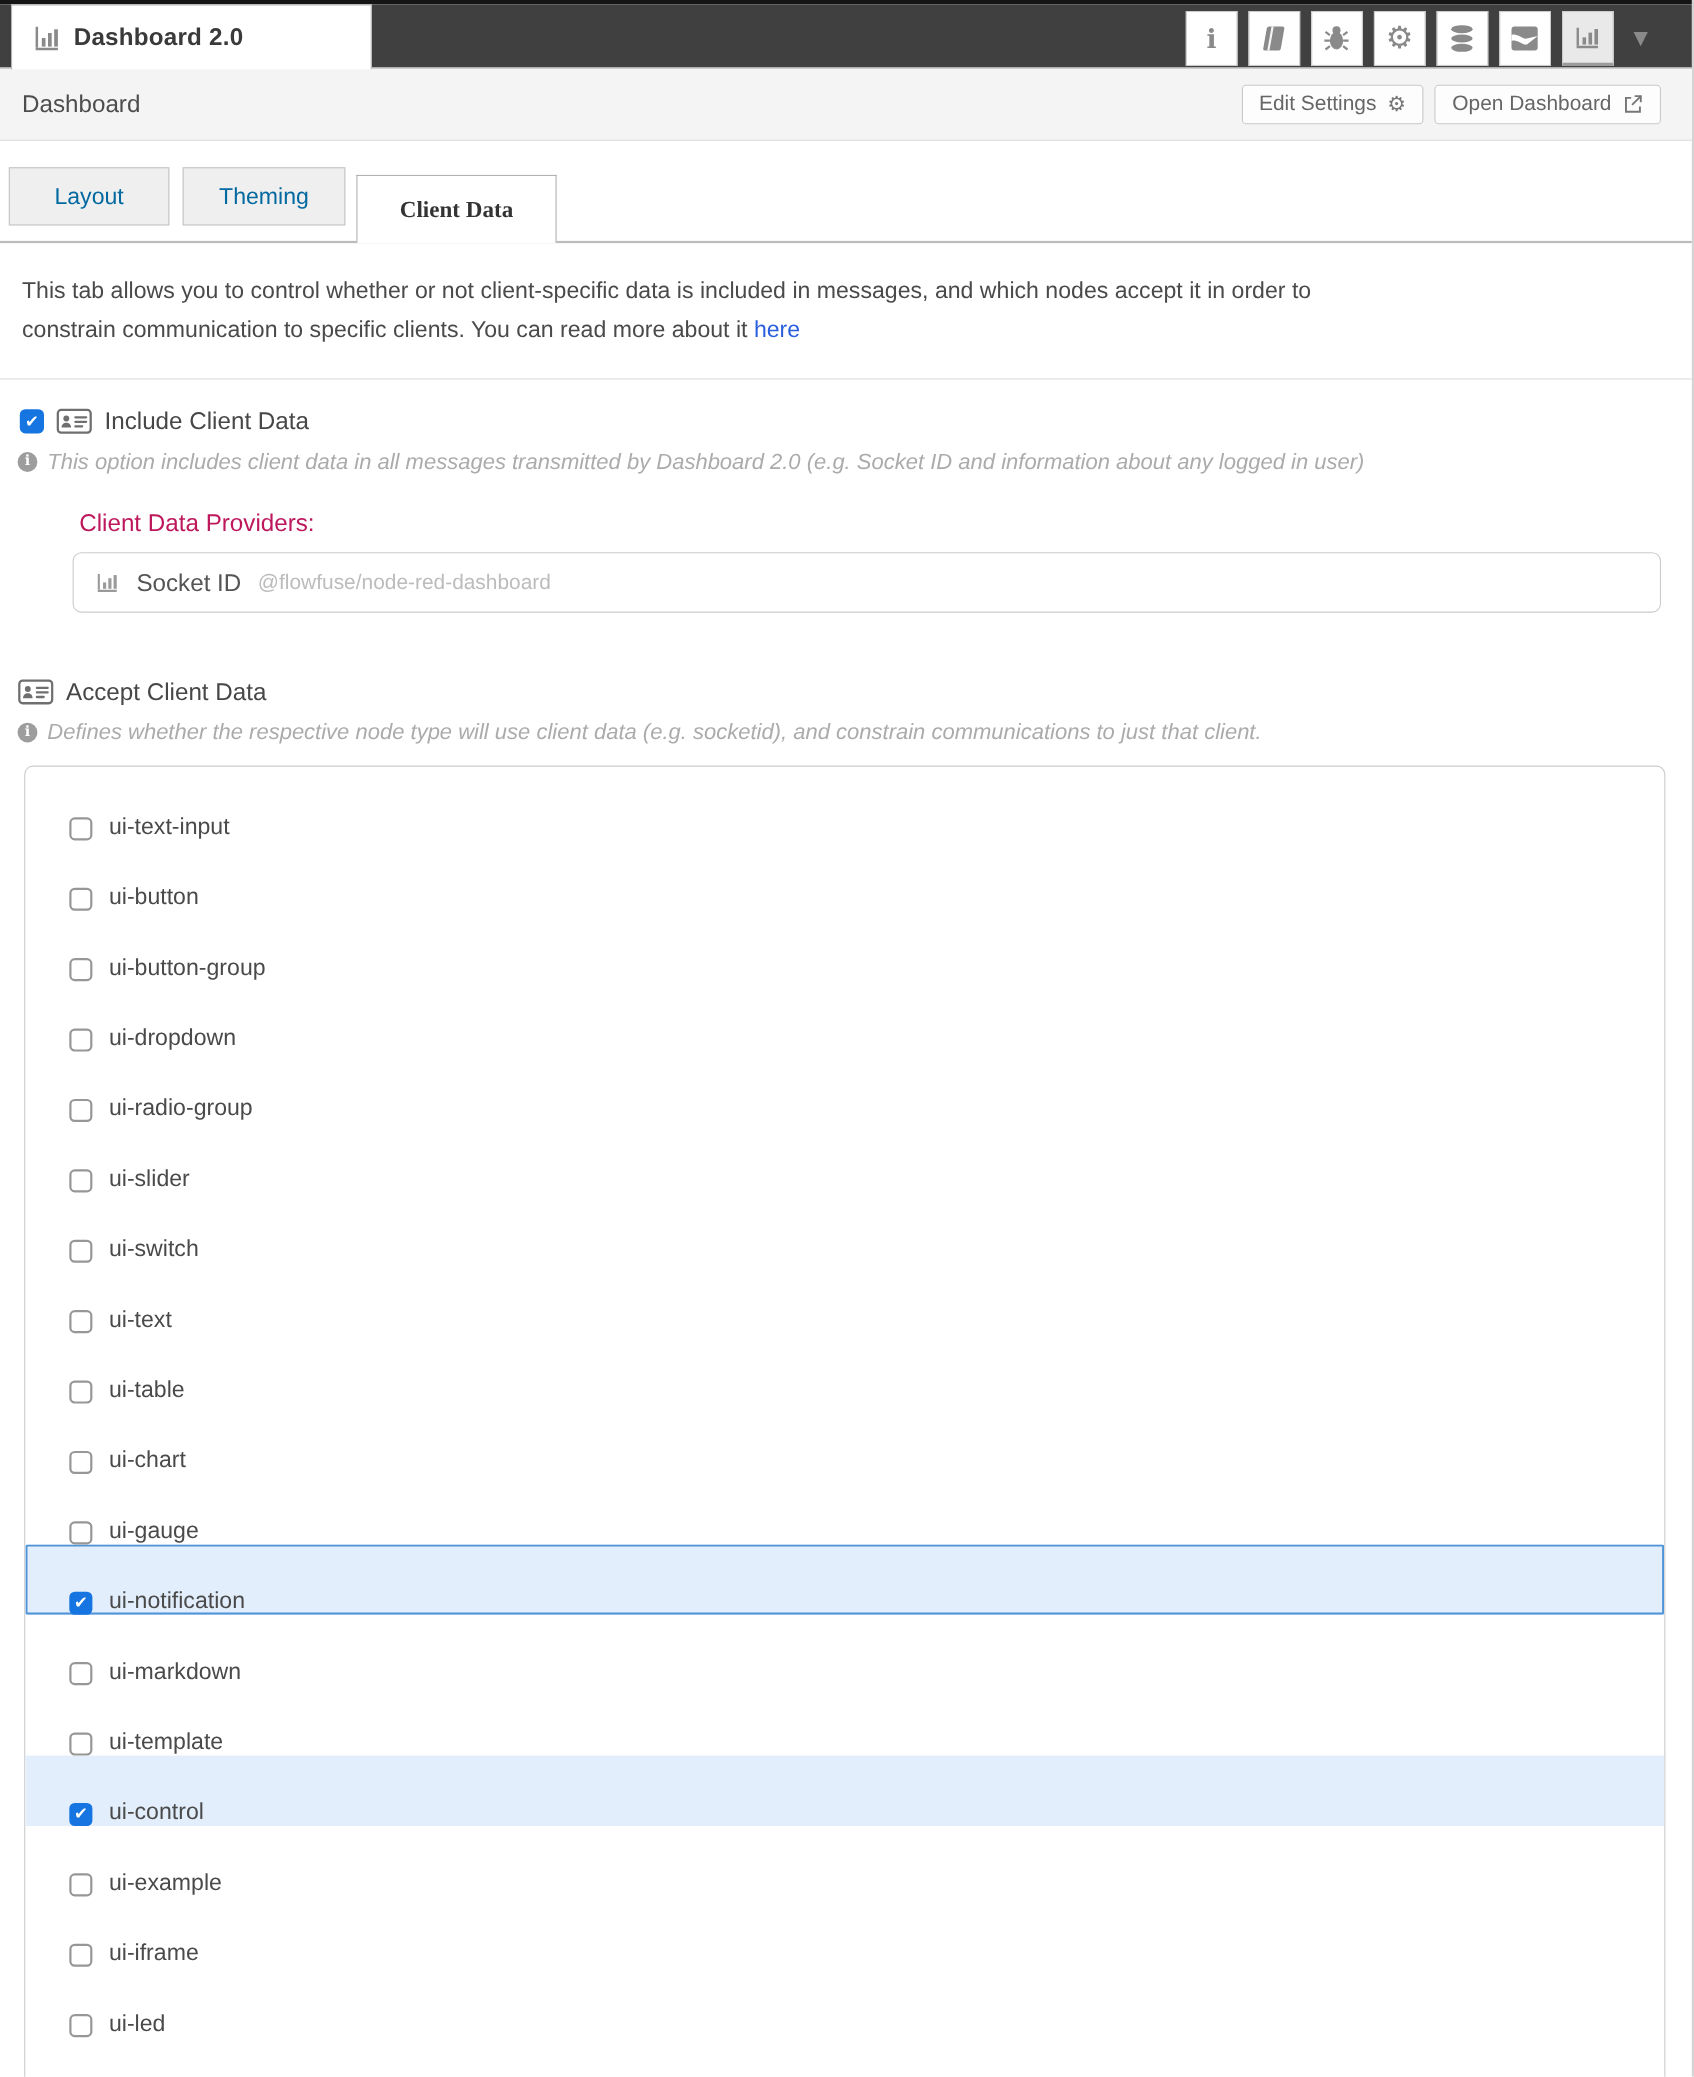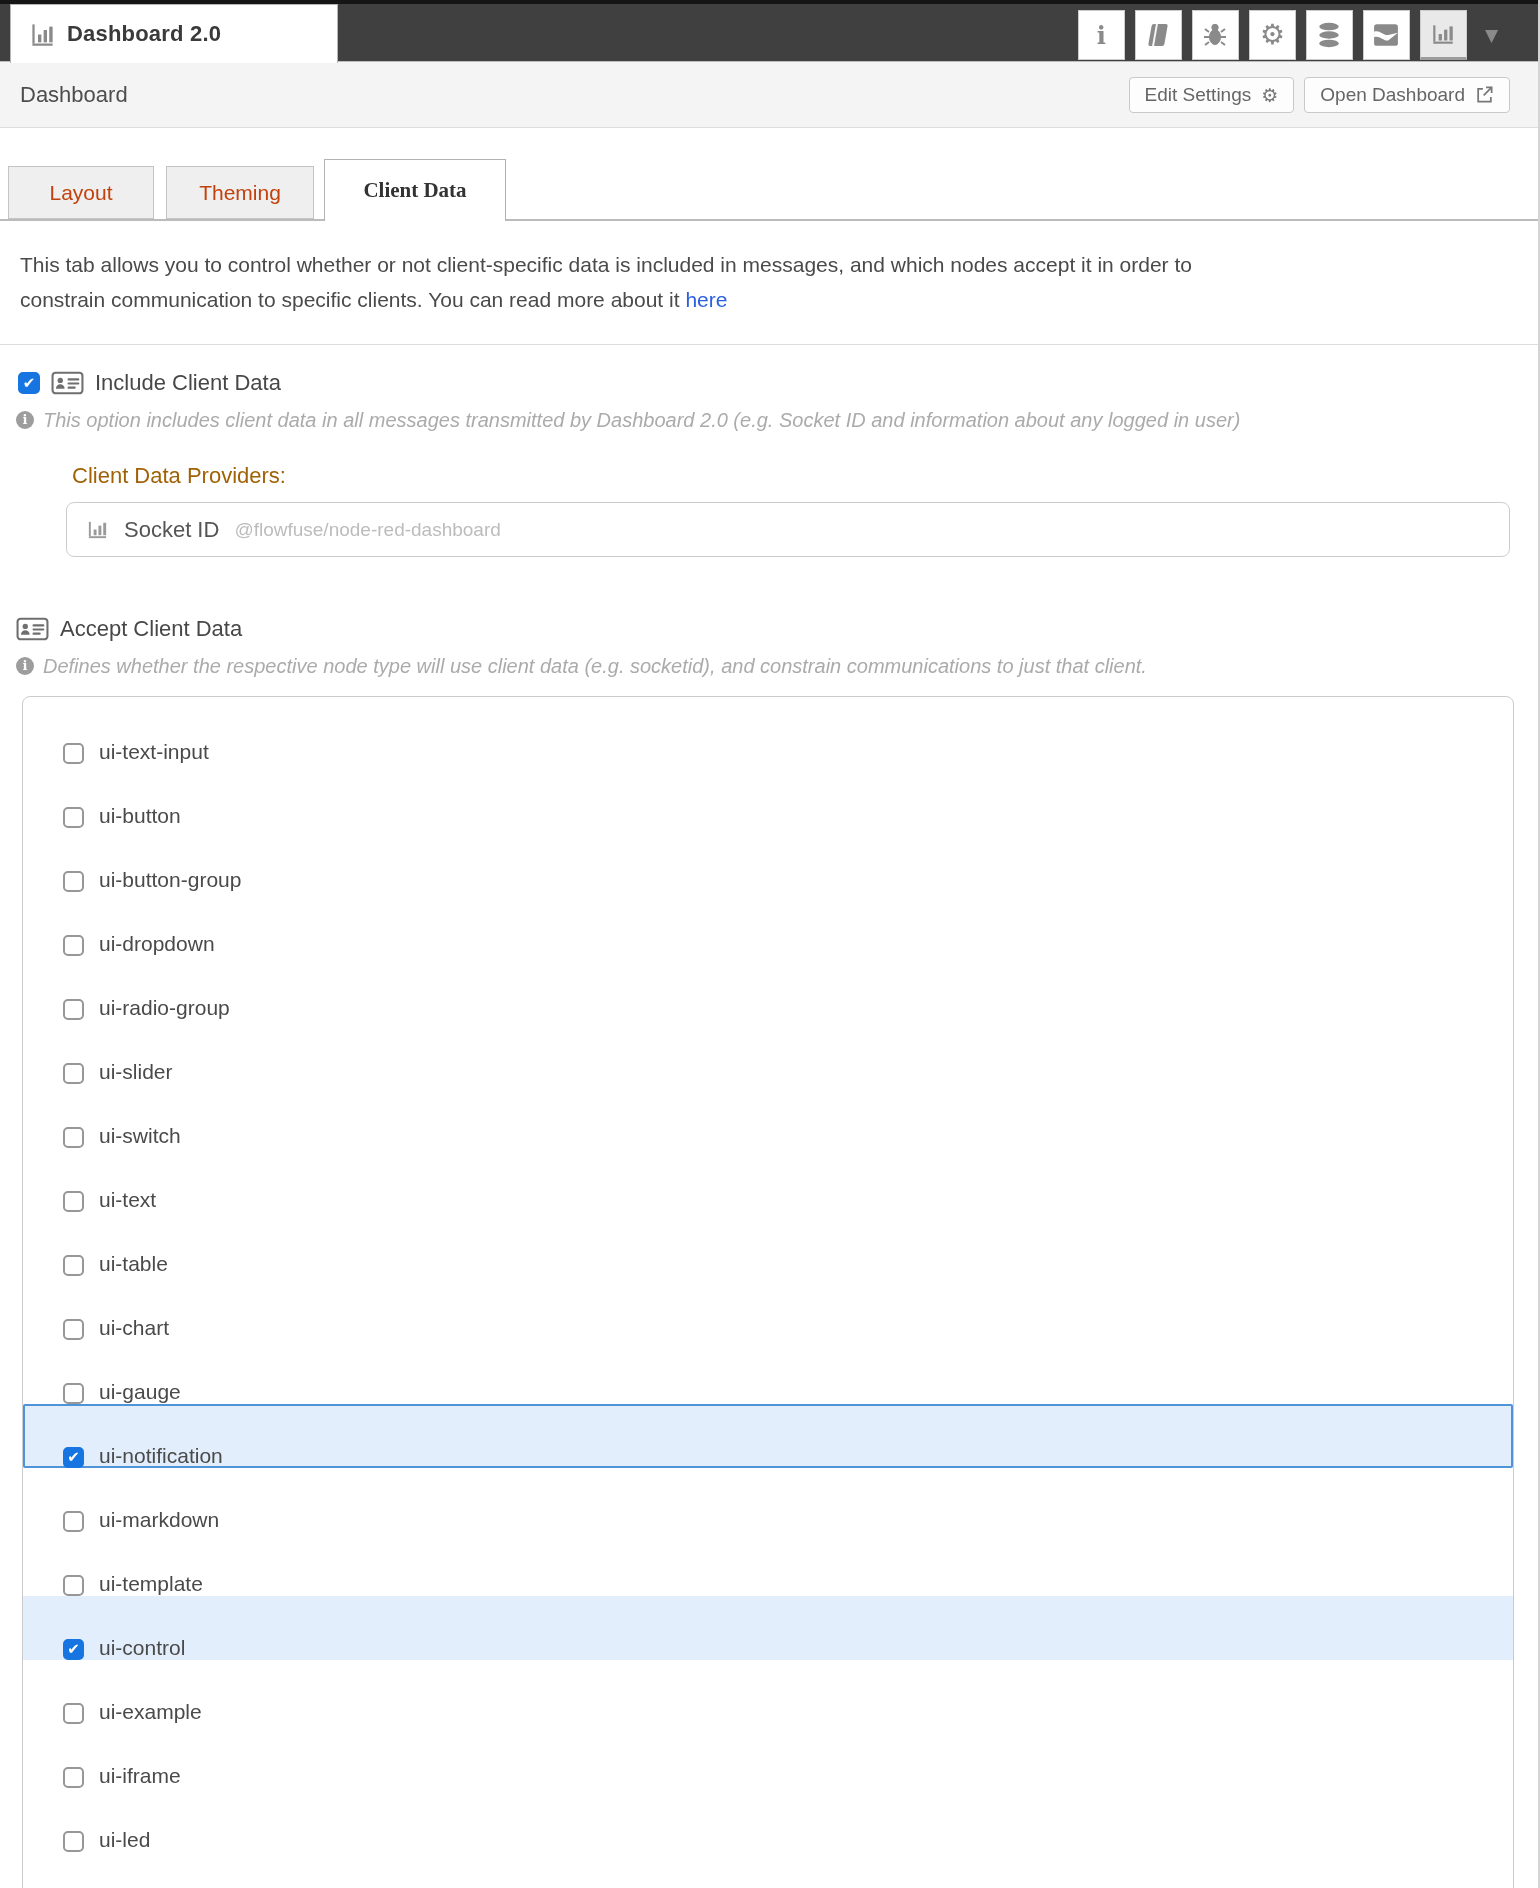--- a/index.html
+++ b/index.html
@@ -29,22 +29,22 @@
     display:flex; align-items:center; justify-content:space-between; padding:0 28px 0 20px; }
   .page-title { font-size:22px; color:#4d4d4d; }
   .header-actions { display:flex; gap:10px; }
   .btn { height:36px; display:flex; align-items:center; gap:10px; padding:0 15px;
     background:#fdfdfd; border:1px solid #c9c9c9; border-radius:4px; color:#666; font-size:19px; cursor:pointer; }
   .btn .gear-glyph { font-family:"DejaVu Sans",sans-serif; font-size:19px; color:#777; }
 
   
   .tabs-row { position:relative; height:62px; margin-top:31px; }
   .tabs-line { position:absolute; left:0; right:0; bottom:0; height:2px; background:#bbbbbb; }
-  .tab { position:absolute; bottom:2px; height:53px; display:flex; align-items:center; justify-content:center;
-    background:#efefef; border:1px solid #c4c4c4; color:#c2410c; font-size:21px; cursor:pointer; }
+  .tab { position:absolute; bottom:16px; height:53px; display:flex; align-items:center; justify-content:center;
+    background:#efefef; border:1px solid #c4c4c4; color:#0369a1; font-size:21px; cursor:pointer; }
   .tab-0 { left:8px;  width:146px; }
   .tab-1 { left:166px; width:148px; }
   .tab-2 { left:324px; width:182px;font-family:Liberation Serif, serif; }
   .tab.active { bottom:0; height:62px; background:#fff; border-color:#b2b2b2; border-bottom:none;
     color:#333; font-weight:700; z-index:2; }
 
   
   .intro { margin:26px 20px 0 20px; max-width:1245px; font-size:21px; line-height:35px; color:#4a4a4a; }
   .intro a { color:#2b5fde; text-decoration:none; cursor:pointer; }
   .divider { border:none; border-top:1px solid #dddddd; margin-top:27px; }
@@ -60,21 +60,21 @@
   
   .section-head { display:flex; align-items:center; gap:11px; margin:25px 0 0 18px;
     font-size:22px; color:#474747; }
   .idcard-icon { color:#6f6f6f; display:flex; }
   .hint { display:flex; align-items:flex-start; gap:9px; margin:11px 24px 0 16px;
     color:#ababab; font-style:italic; font-size:20px; line-height:26px; }
   .info-circle { flex:0 0 auto; margin-top:4px; width:18px; height:18px; border-radius:50%;
     background:#9d9d9d; color:#fff; font-style:normal; font-weight:bold; font-size:13px;
     display:flex; align-items:center; justify-content:center; font-family:"DejaVu Serif",serif; }
 
-  .providers-label { margin:30px 0 0 72px; font-size:22px; color:#a16207; }
+  .providers-label { margin:30px 0 0 72px; font-size:22px; color:#be185d; }
   .provider-box { margin:13px 28px 0 66px; height:55px; border:1px solid #cccccc; border-radius:8px;
     display:flex; align-items:center; gap:15px; padding:0 19px; background:#fff; }
   .provider-box .mini-chart { color:#9a9a9a; }
   .provider-name { font-size:22px; color:#555; }
   .provider-package { font-size:19px; color:#bcbcbc; }
 
   
   .node-list { margin:17px 24px 0 22px; border:1px solid #cbcbcb; border-radius:8px;
     padding-top:3px; overflow:hidden; background:#fff; }
   .node-row { height:64px; display:flex; align-items:flex-end; gap:15px; padding-left:40px; cursor:pointer; }

